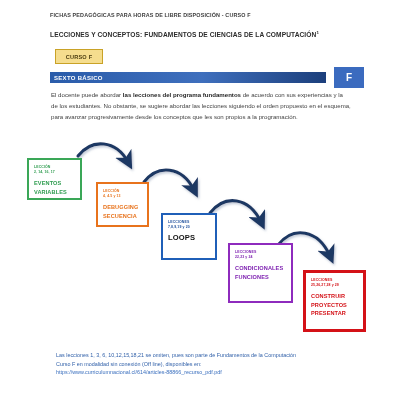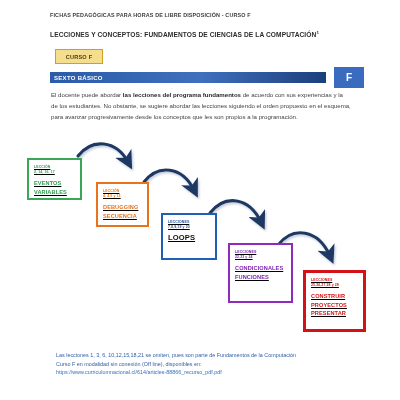--- a/index.html
+++ b/index.html
@@ -56,21 +56,20 @@
   }
   .body-par b{color:#1f1f1f;font-weight:700;}
 
   .diagram{position:absolute;left:0;top:140px;width:400px;height:210px;}
   .arrows{position:absolute;left:0;top:0;width:400px;height:210px;}
 
   .box{
     position:absolute;background:#ffffff;
     box-sizing:border-box;
     padding:5px 19px 4px 5px;
-    text-decoration:underline;
   }
   .box .lec{
     font-size:3.5px;font-weight:700;line-height:5px;letter-spacing:.1px;
     margin-bottom:4px;
   }
   .box .ttl{
     font-size:5.6px;font-weight:700;line-height:8.6px;letter-spacing:.1px;
   }
 
   .box-green{left:27px;top:18px;width:55px;height:42px;border:2.2px solid #3aa757;}

